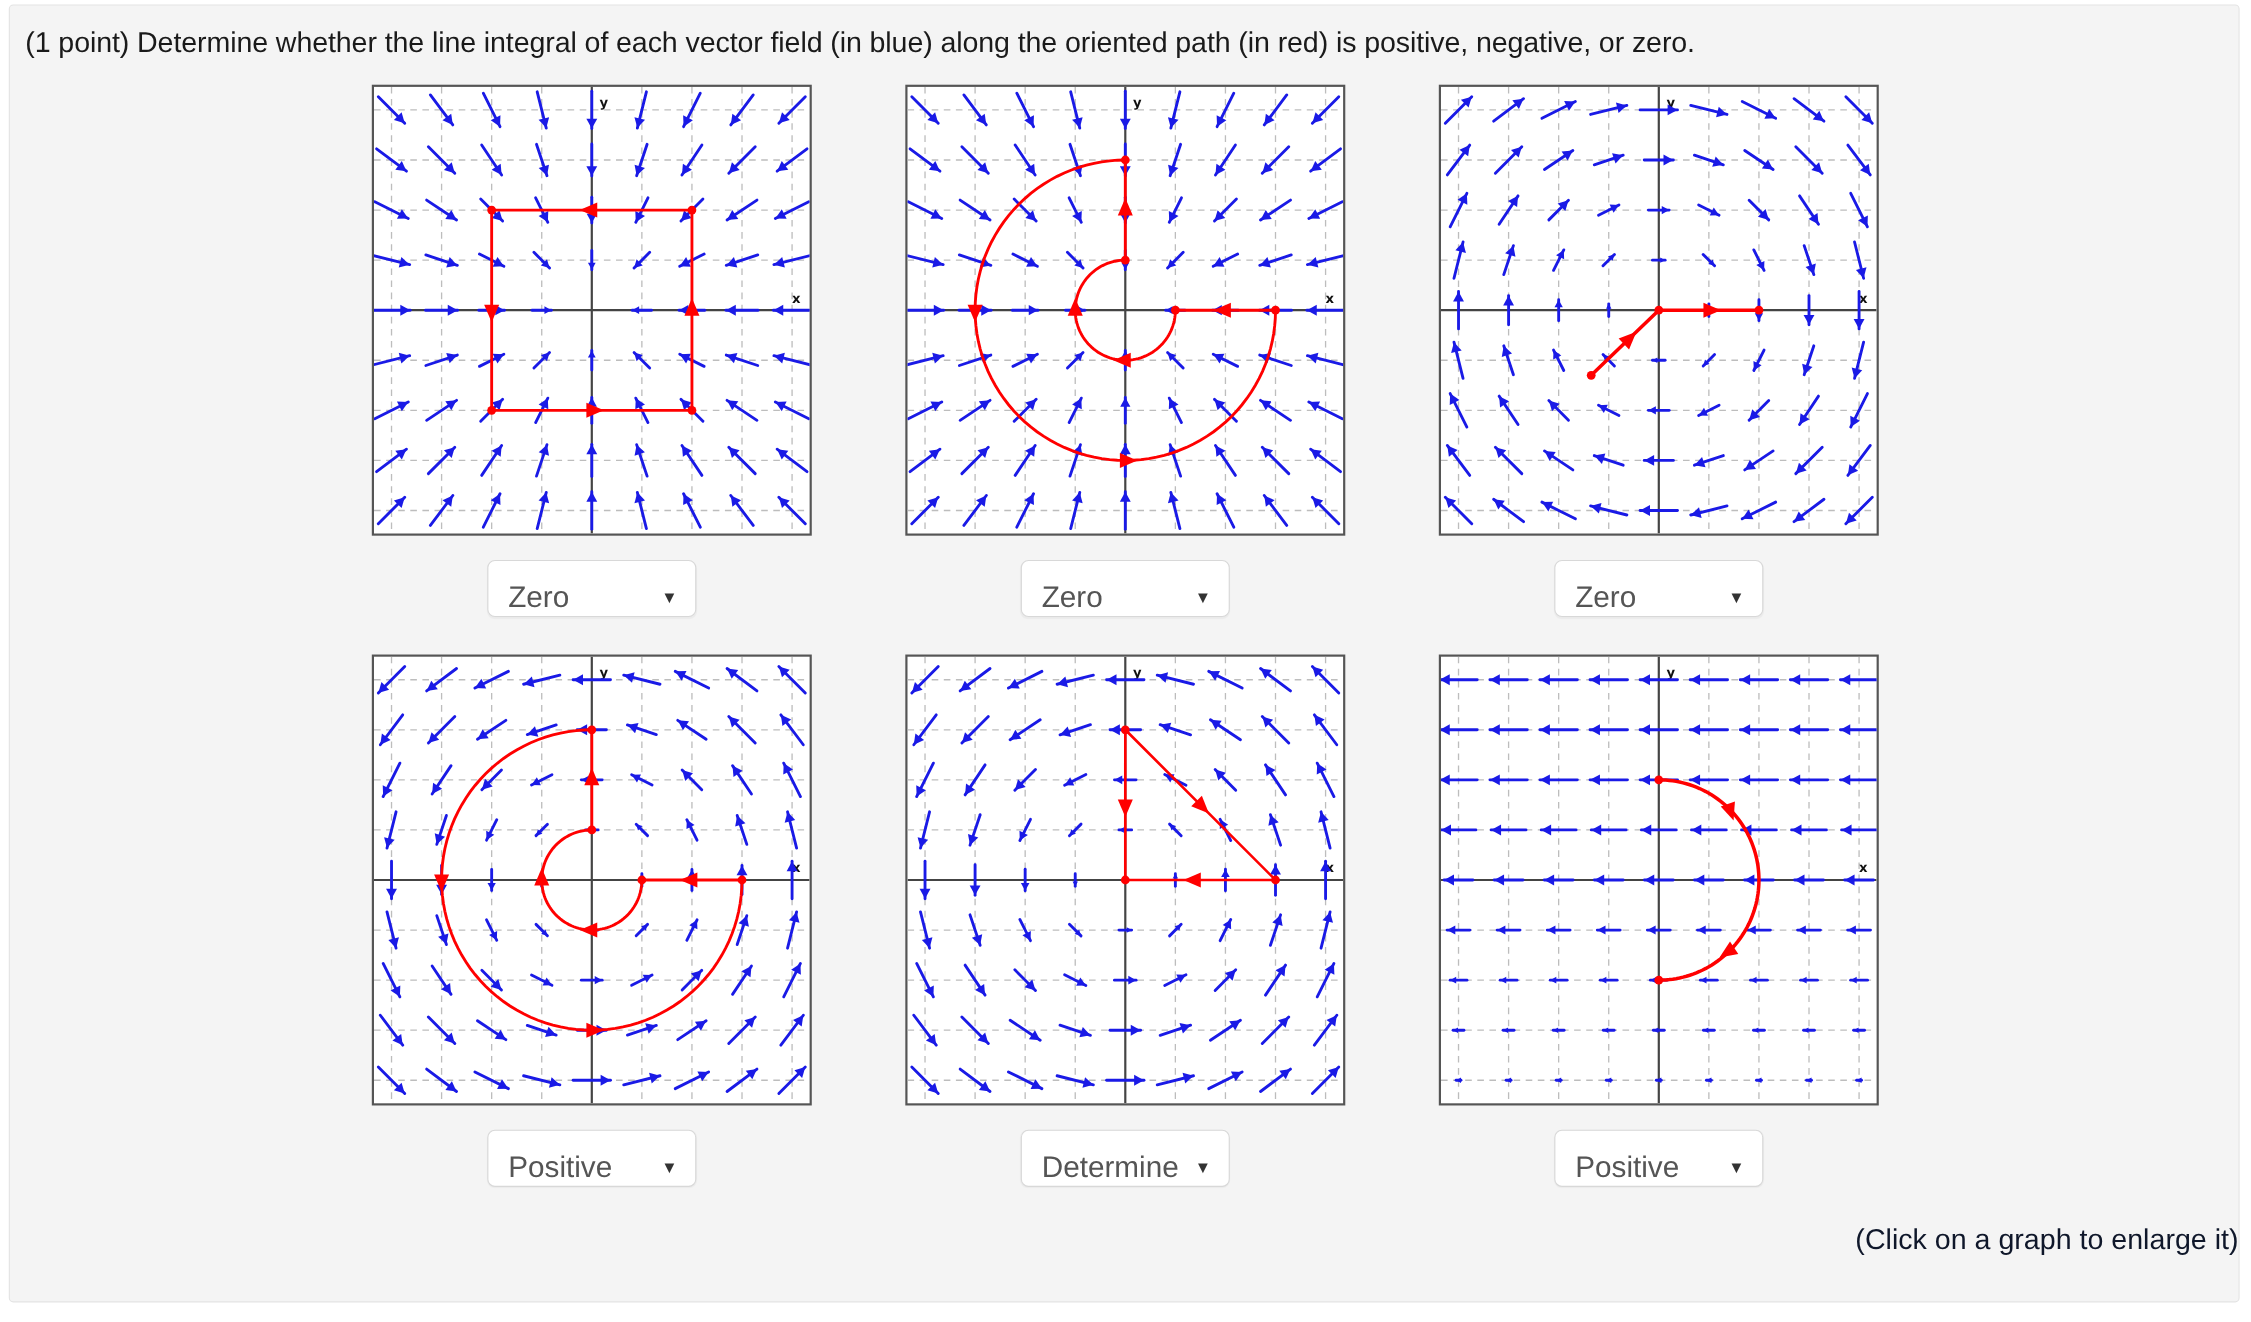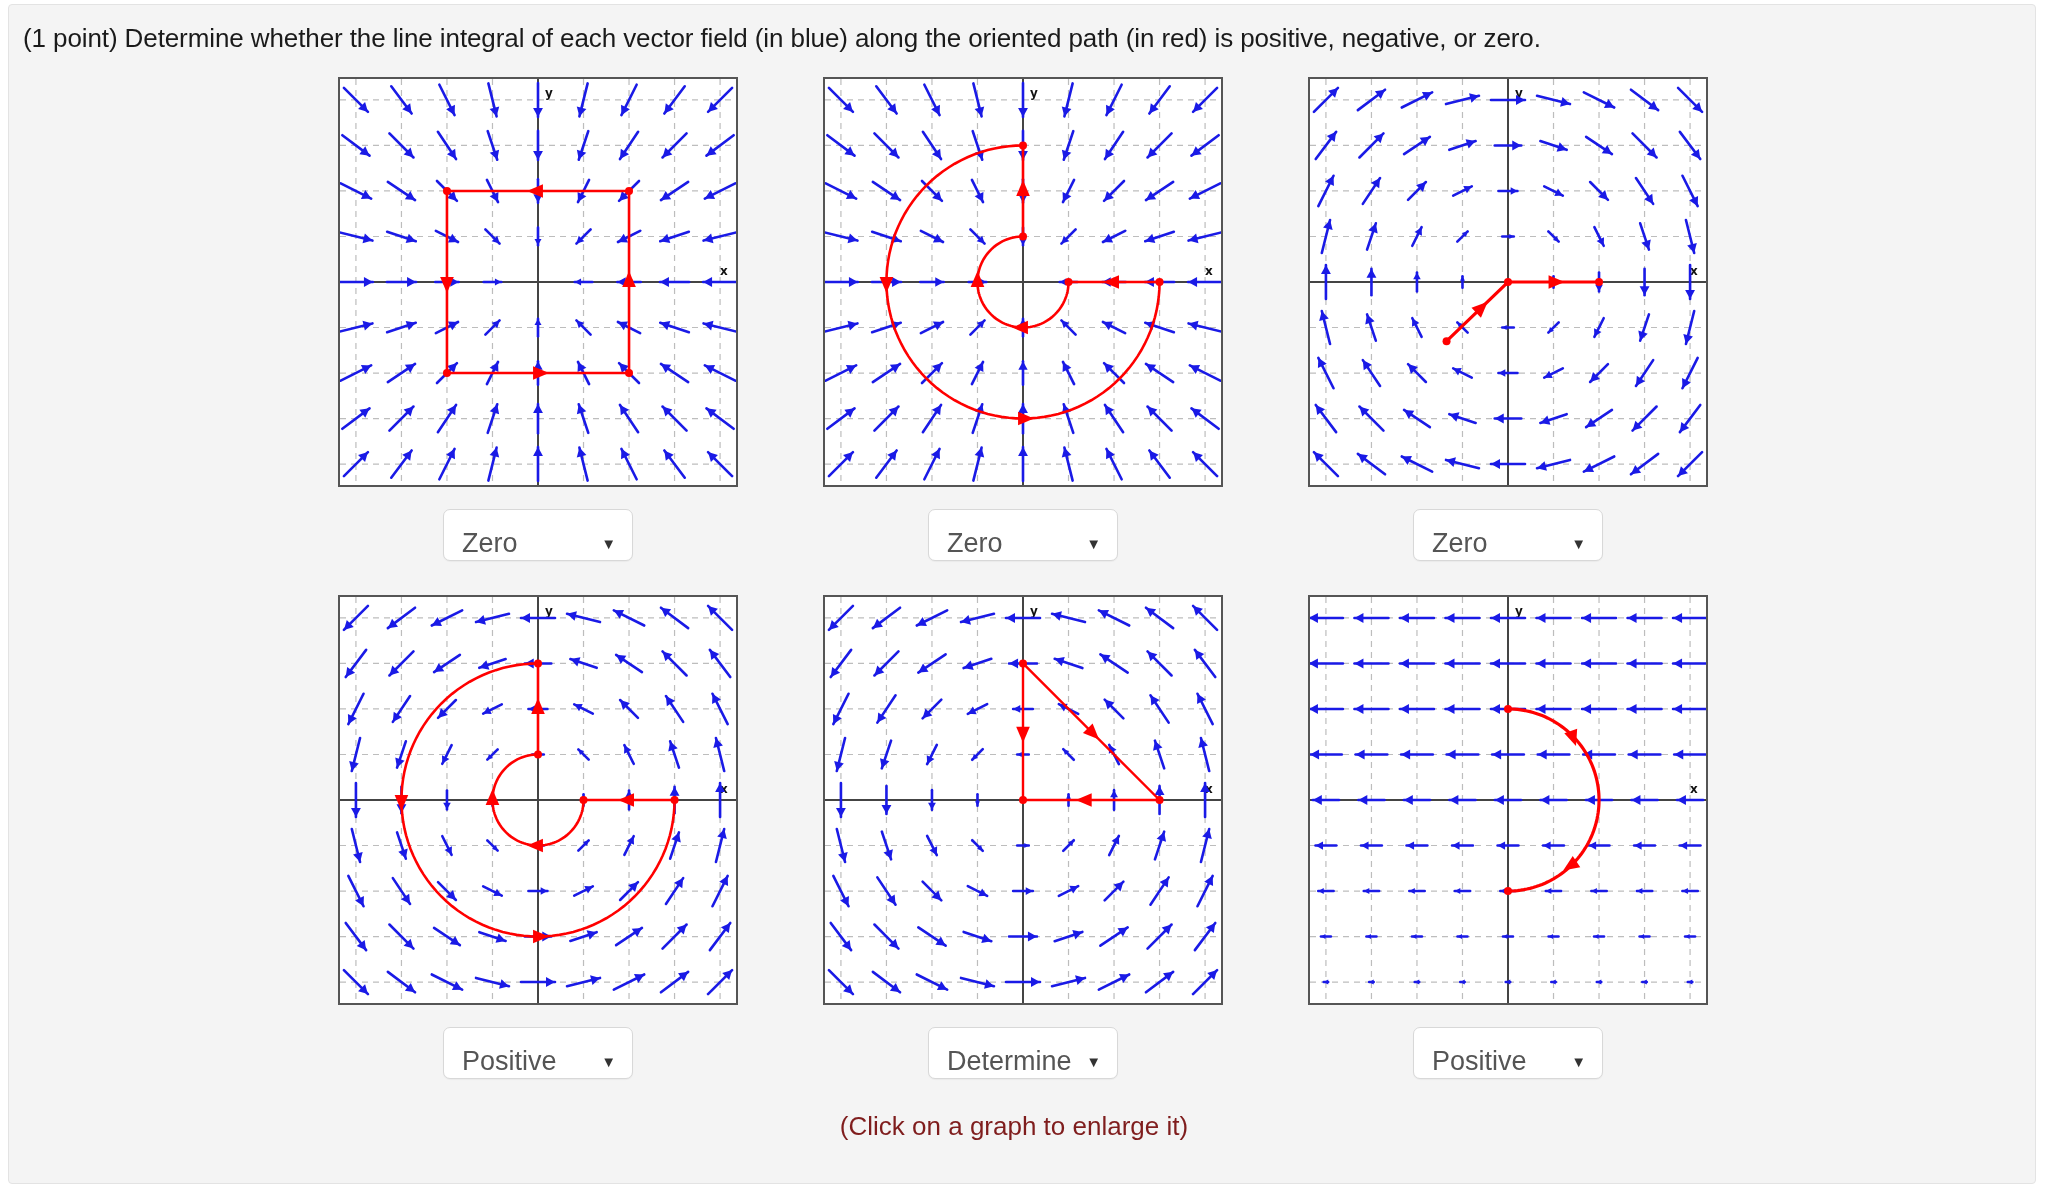--- a/index.html
+++ b/index.html
@@ -83,25 +83,25 @@
   .caret {
     font-size: 15px;
     color: #333333;
     line-height: 1;
     margin-left: 8px;
   }
   .row-spacer { height: 34px; }
   #footer-note {
     position: absolute;
     left: 0;
-    right: 16px;
+    right: 0;
     top: 1106px;
-    text-align: center;
+    text-align: right;
     font-size: 26px;
-    color: #7f1d1d;
+    color: #0f172a;
   }
 </style>
 </head>
 <body>
 
 <div id="panel">
 
   <div id="question-text">(1 point) Determine whether the line integral of each vector field (in blue) along the oriented path (in red) is positive, negative, or zero.</div>
 
   <div id="grid">

